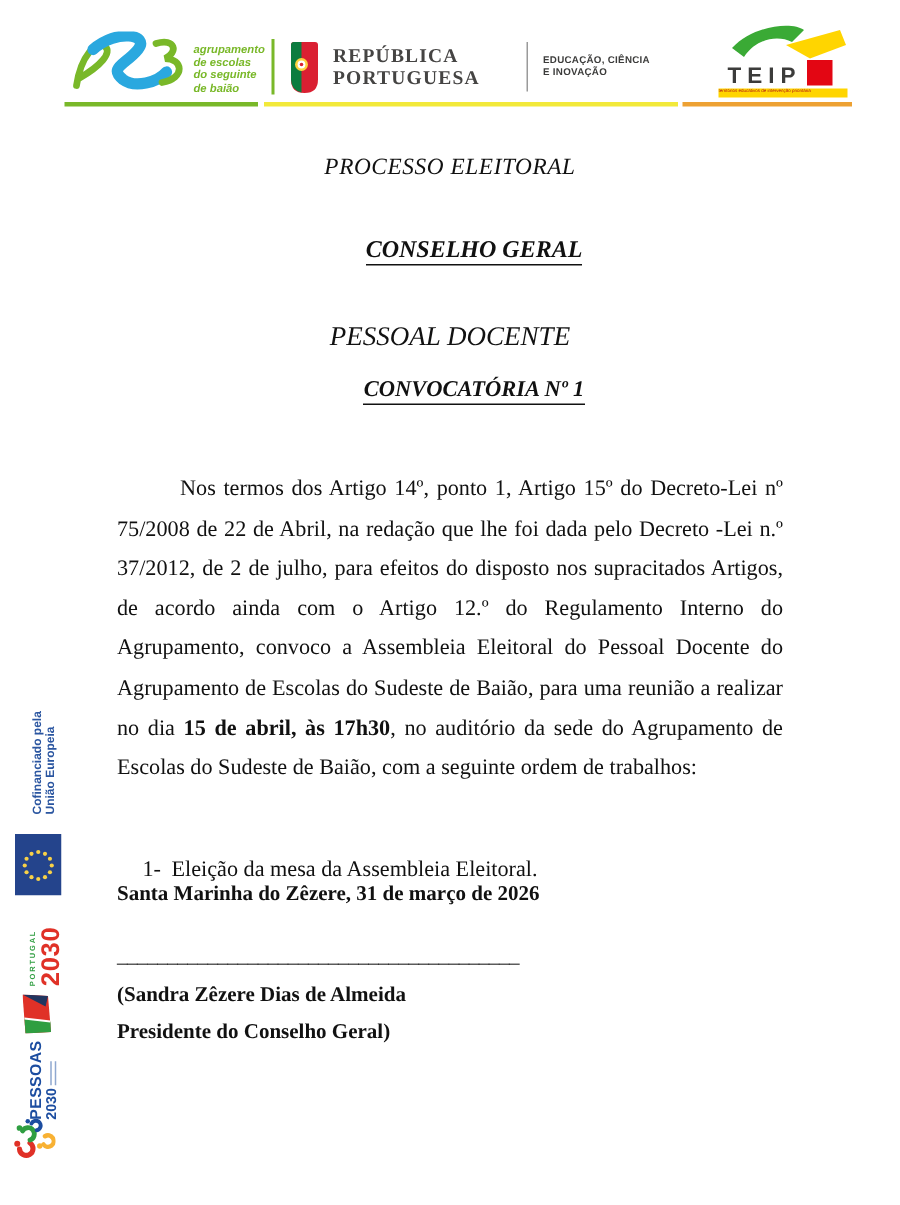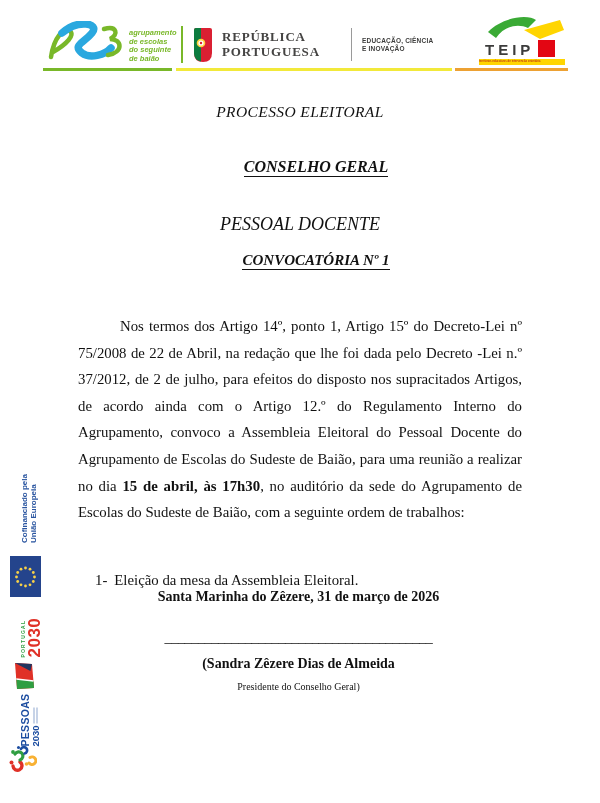--- a/index.html
+++ b/index.html
@@ -49,25 +49,25 @@
   .doc { position:absolute; left:78px; width:444px; }
   .center { text-align:center;font-style:italic; }
   .title { top:103px; font-size:15.5px; letter-spacing:0.4px; }
   .h1 { top:158px; font-size:16px; font-weight:bold; }
   .h2 { top:214px; font-size:18px; }
   .h3 { top:252px; font-size:15px; font-weight:bold; }
   .uline { border-bottom:1.6px solid #111; padding-bottom:1px;margin-left:32px; }
   .para { top:313px; font-size:14.8px; line-height:26.6px; text-align:justify; text-indent:42px; }
   .list { top:572px; padding-left:17px; font-size:14.8px; box-sizing:border-box; }
   .list .marker { margin-right:7px; }
-  .right { text-align:center; padding-right:3px; box-sizing:border-box; }
+  .right { text-align:left; padding-right:3px; box-sizing:border-box; }
   .date  { top:589px; font-size:14px; font-weight:bold; }
   .sigrule { top:630px; font-size:14px; letter-spacing:-0.3px; }
   .signame { top:656px; font-size:14px; font-weight:bold; }
-  .sigrole { top:681px; font-size:10px; font-weight:normal; }
+  .sigrole { top:681px; font-size:14px; font-weight:bold; }
 </style>
 </head>
 <body>
 
 <div class="page">
 
   <div>
 
     <svg class="hdr-abs" style="left:47px;top:21px" width="80" height="43" viewBox="0 0 80 43">
       <path d="M4,36 C7,16 17,6 23,10 C28,14 20,23 6,31" stroke="#79b829" stroke-width="4.5" fill="none" stroke-linecap="round"></path>

